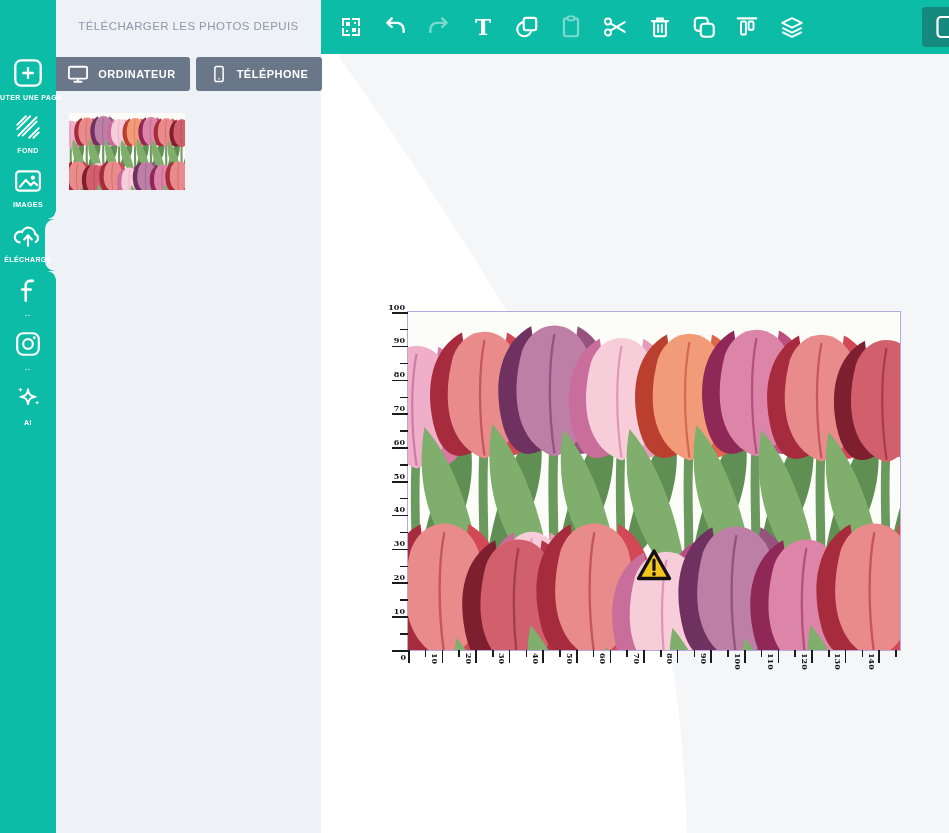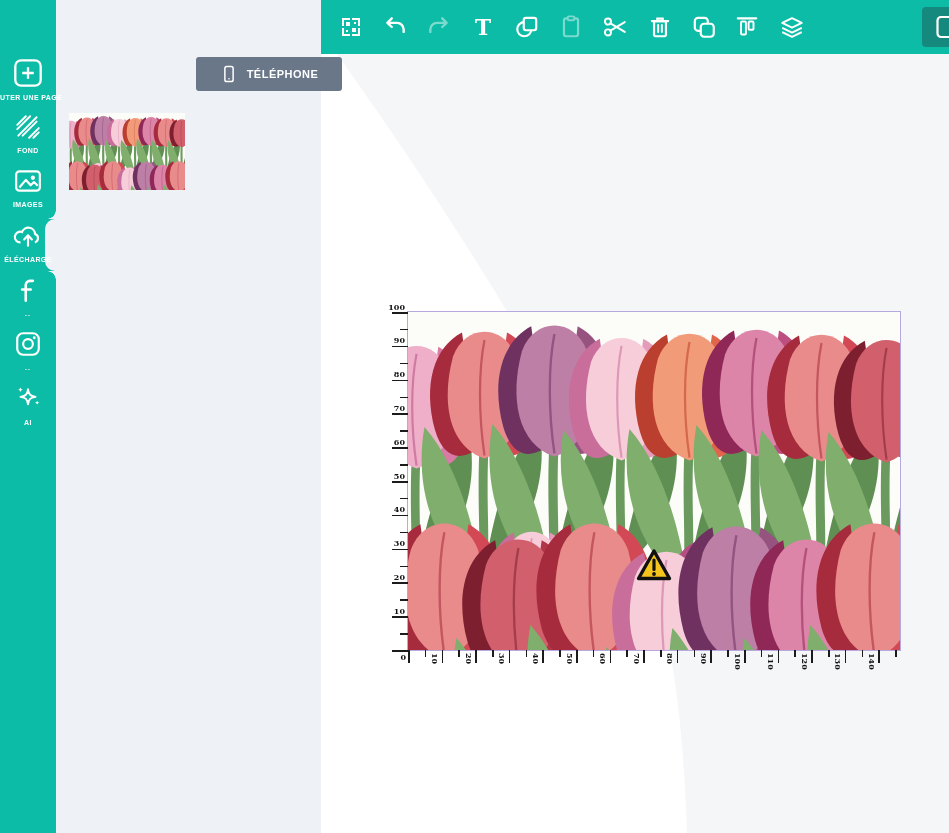--- a/index.html
+++ b/index.html
@@ -20,21 +20,21 @@
 
   
   .panel{position:absolute;left:56px;top:0;width:265px;height:833px;background:#eef1f6;z-index:5;}
   .panel h2{margin:0;position:absolute;top:20px;left:0;width:100%;text-align:center;
             font-size:11.5px;font-weight:400;color:#8d98a8;letter-spacing:.4px;}
   .src-btn{position:absolute;top:57px;height:34px;background:#6a7789;border:none;border-radius:3px;
            color:#fff;font-family:"Liberation Sans",sans-serif;font-size:11px;font-weight:bold;
            letter-spacing:.5px;display:flex;align-items:center;justify-content:center;gap:9px;}
   .src-btn svg{flex:0 0 auto;}
   #btn-computer{left:-3px;width:137px;}
-  #btn-phone{left:140px;width:146px;}
+  #btn-phone{left:140px;width:126px;}
   .thumb{position:absolute;left:13px;top:113px;width:116px;height:77px;overflow:hidden;}
   .thumb svg{display:block;}
 
   
   .topbar{position:absolute;left:321px;top:0;width:628px;height:54px;background:#0cbca6;z-index:6;}
   .tool{position:absolute;top:5px;width:44px;height:44px;background:none;border:none;
         display:flex;align-items:center;justify-content:center;padding:0;}
   .tool.disabled{opacity:.45;}
   .dl-btn{position:absolute;left:495px;top:7px;width:100px;height:40px;background:#15897d;
           border:none;border-radius:4px;color:#fff;font-family:"Liberation Sans",sans-serif;
@@ -134,21 +134,29 @@
     <svg width="28" height="28" viewBox="0 0 26 26">
       <path d="M13 4 C13.8 9 15 10.2 20 11 C15 11.8 13.8 13 13 18 C12.2 13 11 11.8 6 11 C11 10.2 12.2 9 13 4 Z" fill="none" stroke="#fff" stroke-width="1.8" stroke-linejoin="round"></path>
       <path d="M6 2 c.3 1.6 .8 2.1 2.4 2.4 c-1.6 .3 -2.1 .8 -2.4 2.4 c-.3 -1.6 -.8 -2.1 -2.4 -2.4 c1.6 -.3 2.1 -.8 2.4 -2.4 Z" fill="#fff"></path>
       <path d="M21.5 14.5 c.25 1.3 .65 1.7 1.95 1.95 c-1.3 .25 -1.7 .65 -1.95 1.95 c-.25 -1.3 -.65 -1.7 -1.95 -1.95 c1.3 -.25 1.7 -.65 1.95 -1.95 Z" fill="#fff"></path>
     </svg>
     <span class="lbl">AI</span>
   </div>
 </aside>
 
 <section class="panel">
-
+  <h2>TÉLÉCHARGER LES PHOTOS DEPUIS</h2>
+
+  <button class="src-btn interact" id="btn-computer">
+    <svg width="22" height="20" viewBox="0 0 24 22">
+      <rect x="2" y="3" width="20" height="13" rx="1.5" fill="none" stroke="#fff" stroke-width="2"></rect>
+      <path d="M12 16 v3 M8 19.5 h8" stroke="#fff" stroke-width="2" fill="none" stroke-linecap="round"></path>
+    </svg>
+    <span>ORDINATEUR</span>
+  </button>
 
   <button class="src-btn interact" id="btn-phone">
     <svg width="18" height="20" viewBox="0 0 24 24">
       <rect x="6.5" y="2" width="11" height="20" rx="2.5" fill="none" stroke="#fff" stroke-width="2"></rect>
       <circle cx="12" cy="18.3" r="1.1" fill="#fff"></circle>
     </svg>
     <span>TÉLÉPHONE</span>
   </button>
 
   <div class="thumb interact">

